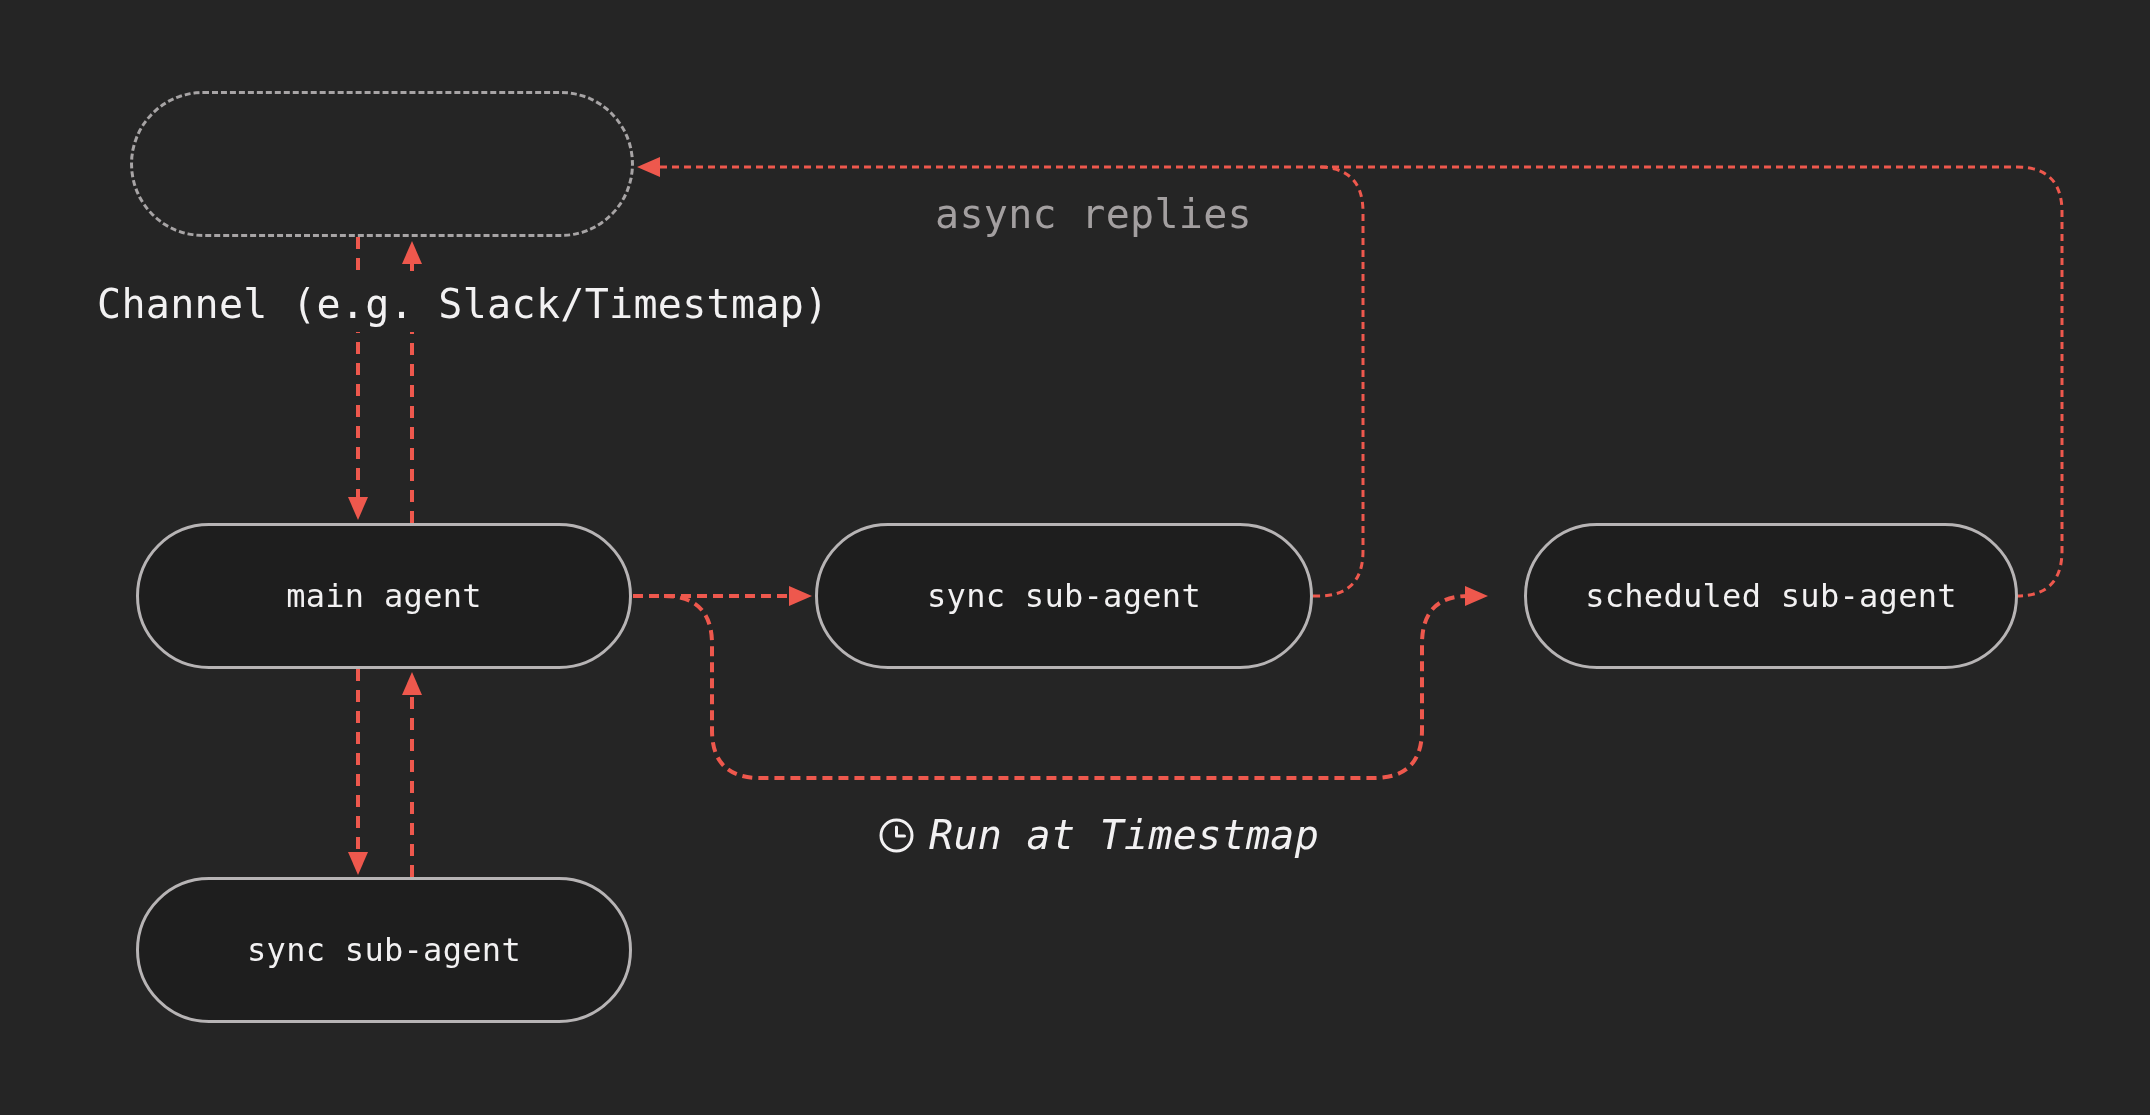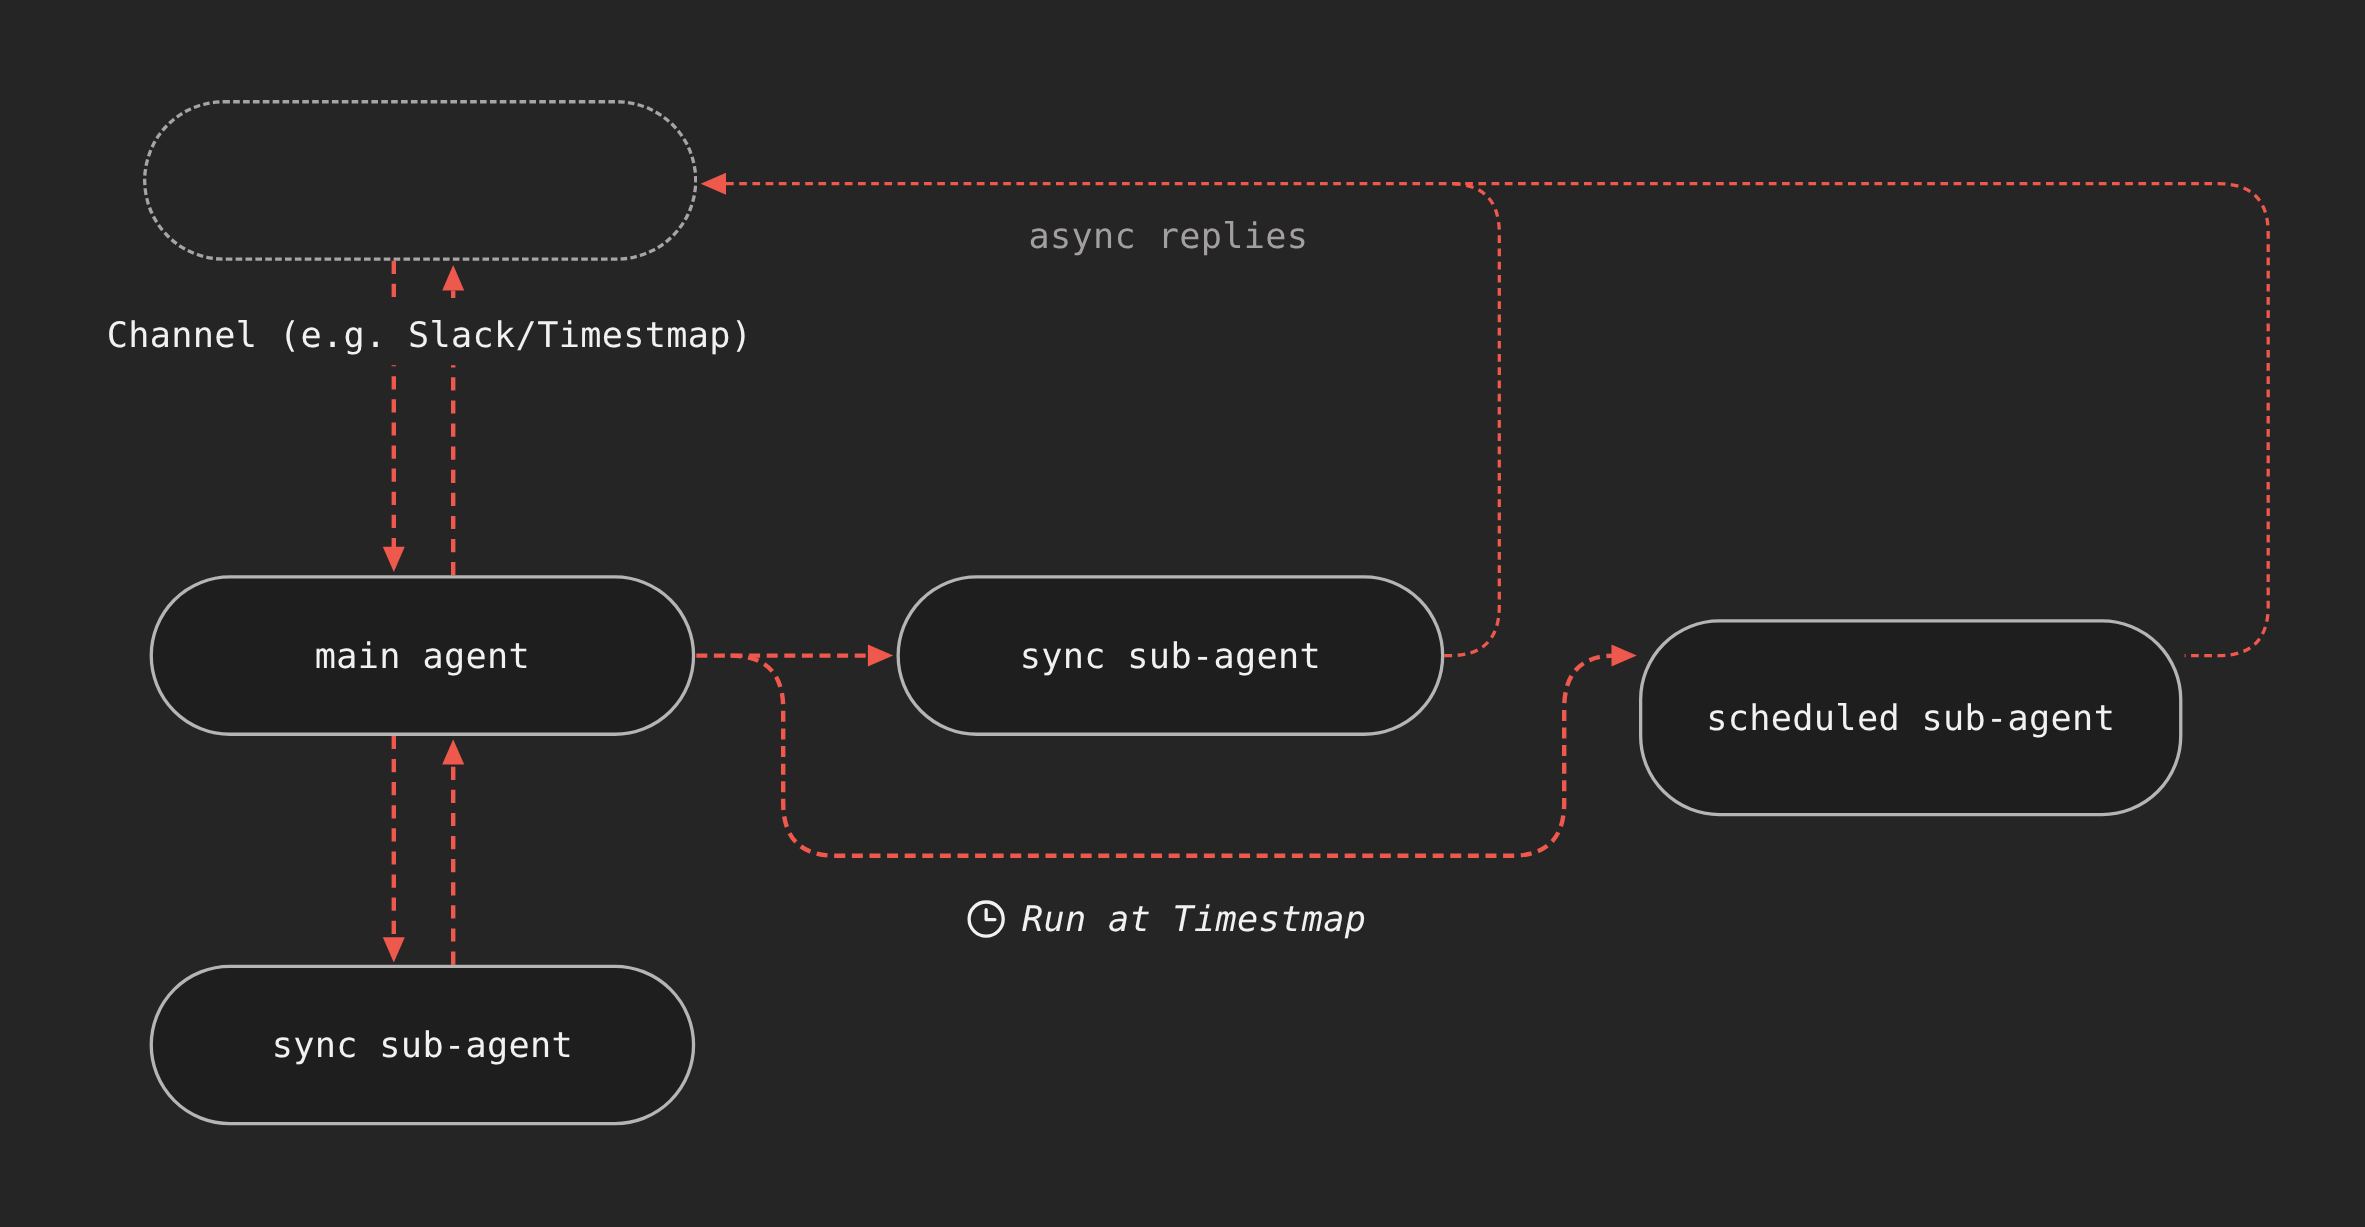--- a/index.html
+++ b/index.html
@@ -40,21 +40,21 @@
     background: transparent;
   }
   .node-label {
     color: var(--text);
     font-size: 32px;
     letter-spacing: 0.3px;
     white-space: nowrap;
   }
   .float-label {
     position: absolute;
-    font-size: 32px;
+    font-size: 40px;
     letter-spacing: 0.3px;
     line-height: 40px;
     white-space: nowrap;
   }
   .channel-label {
     left: 83px; top: 276px;
     color: var(--text);
     background: var(--background);
     padding: 8px 14px;
   }
@@ -104,21 +104,21 @@
 <div class="node dashed" style="left:130px; top:91px; width:504px; height:146px;"></div>
 
 <div class="node" style="left:136px; top:523px; width:496px; height:146px;">
   <span class="node-label">main agent</span>
 </div>
 
 <div class="node" style="left:815px; top:523px; width:498px; height:146px;">
   <span class="node-label">sync sub-agent</span>
 </div>
 
-<div class="node" style="left:1490px; top:523px; width:494px; height:179px;margin-top:40px;">
+<div class="node" style="left:1524px; top:523px; width:494px; height:146px;">
   <span class="node-label">scheduled sub-agent</span>
 </div>
 
 <div class="node" style="left:136px; top:877px; width:496px; height:146px;">
   <span class="node-label">sync sub-agent</span>
 </div>
 
 <div class="float-label channel-label">Channel (e.g. Slack/Timestmap)</div>
 
 <div class="float-label async-label">async replies</div>

